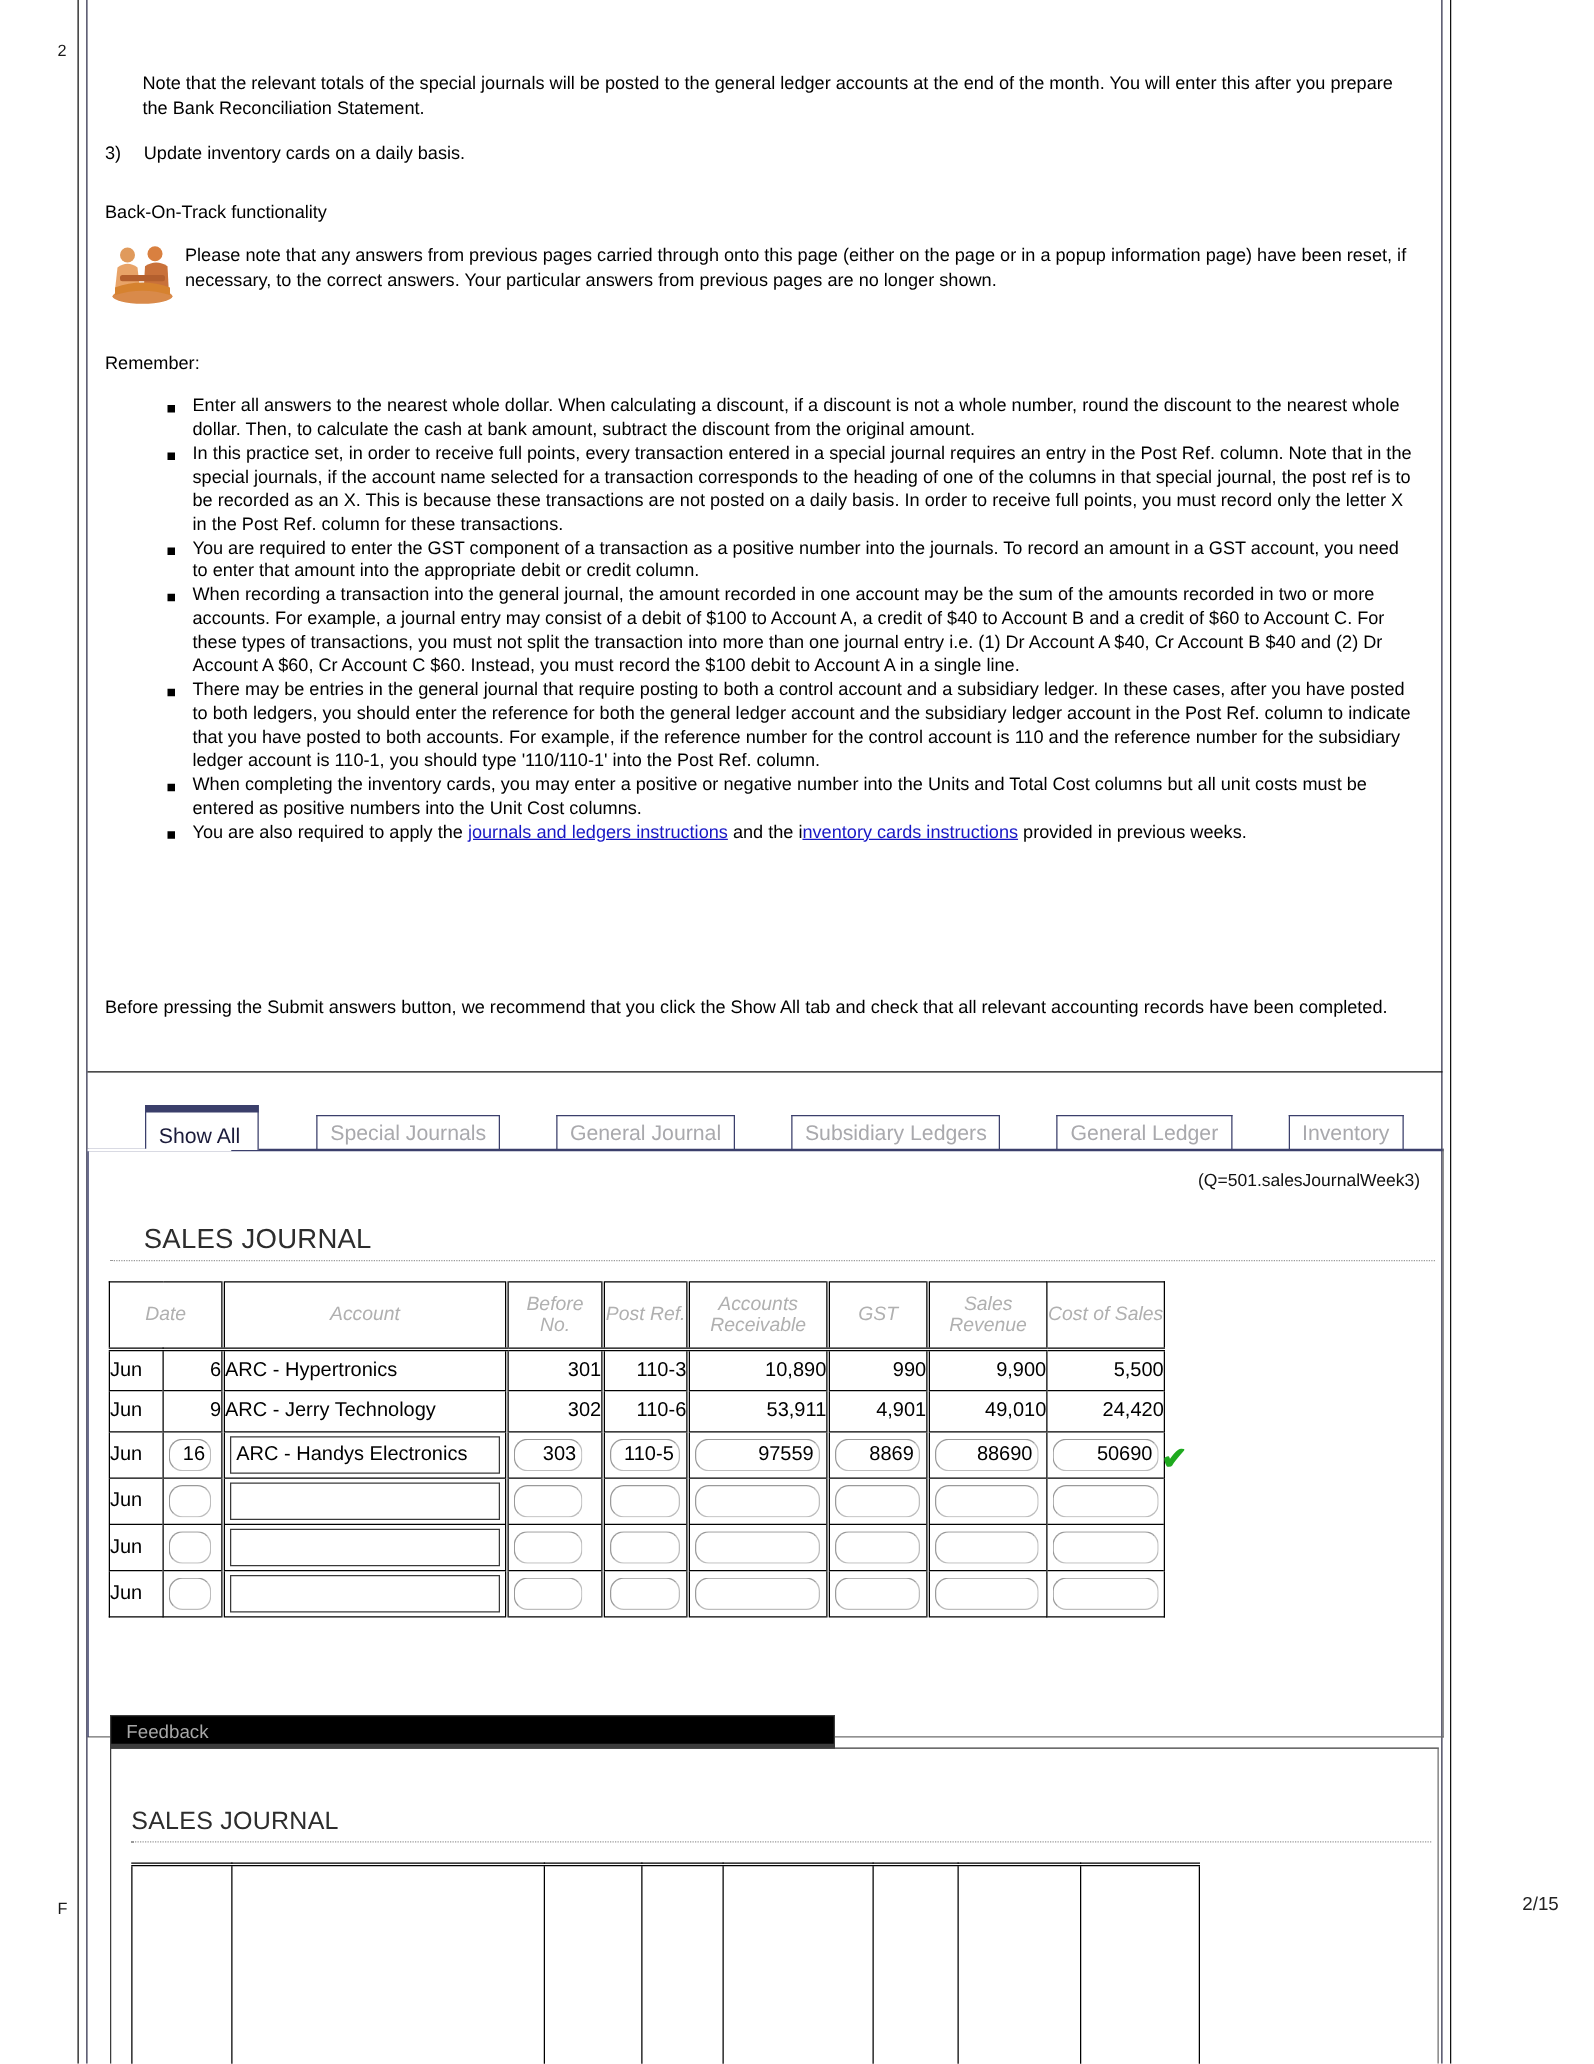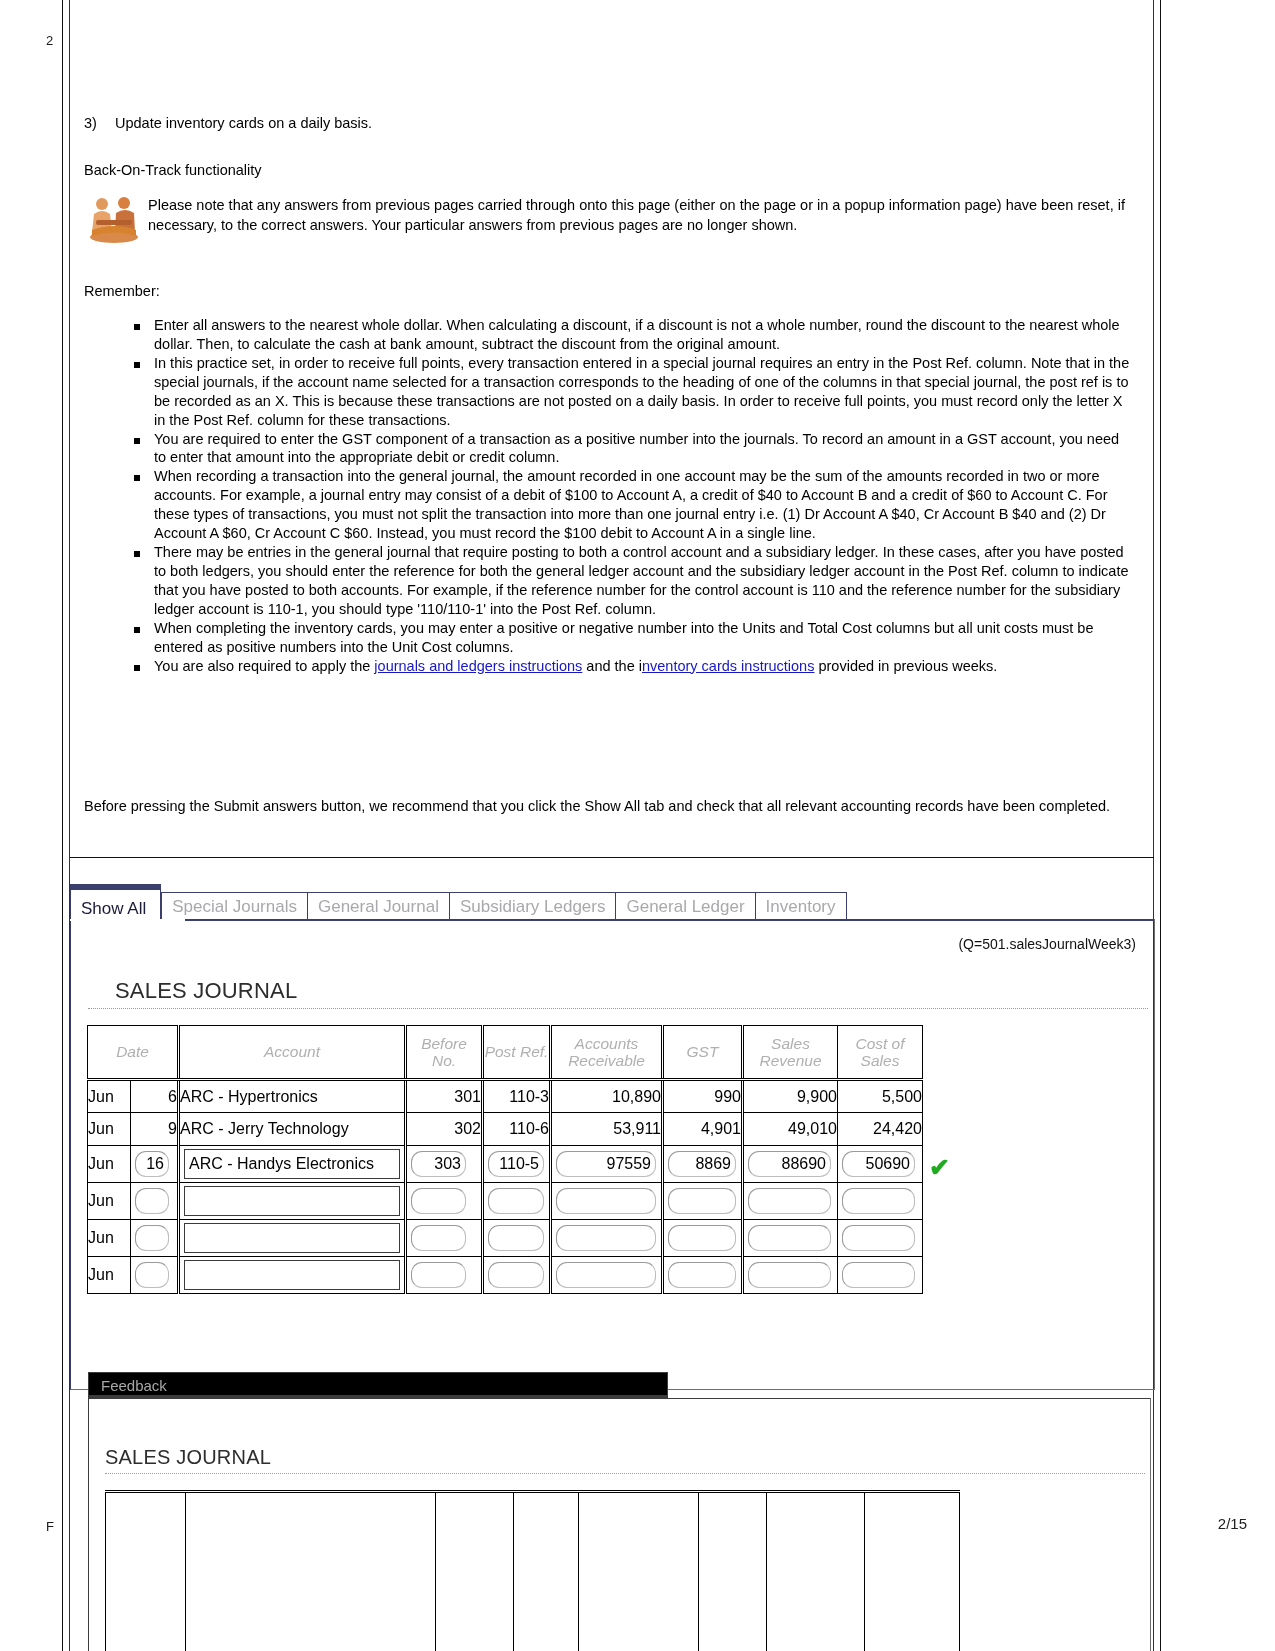--- a/index.html
+++ b/index.html
@@ -98,20 +98,21 @@
     color: #a9a9ad;
     border: 1px solid #3b3f6b;
     border-bottom: none;
     background: #fff;
     padding: 4px 10px 5px 10px;
     height: 28px;
     line-height: 19px;
     white-space: nowrap;
     position: relative;
     margin-right: -1px;
+    margin-left: 46px;
   }
   .tab.active {
     color: #1b1b3a;
     border: none;
     border-top: 6px solid #3b3f6b;
     height: 36px;
     padding: 8px 14px 5px 10px;
     font-size: 17px;
     line-height: 21px;
     z-index: 3;
@@ -218,21 +219,21 @@
     height: 30px; line-height: 28px;
   }
   .inp.r { text-align: right; border-radius: 11px; }
   .w-day  { width: 34px; }
   .w-acct { width: 216px; }
   .w-inv  { width: 55px; }
   .w-post { width: 56px; }
   .w-ar   { width: 100px; }
   .w-gst  { width: 68px; }
   .w-rev  { width: 83px; }
-  .w-cos  { width: 73px; }
+  .w-cos  { width: 85px; }
 
   #check-mark {
     position: absolute;
     left: 929px; top: 1155px;
     color: #1faa1f;
     font-size: 25px;
     font-weight: bold;
     line-height: 1;
   }
 
@@ -286,20 +287,21 @@
 </head>
 <body>
 
 <div id="page-frame-outer"></div>
 <div id="page-frame"></div>
 <div class="edge-mark" style="top:33px;">2</div>
 <div class="edge-mark" style="top:1519px;">F</div>
 
 <div id="intro-box">
 
+  <div class="para" id="note-para">Note that the relevant totals of the special journals will be posted to the general ledger accounts at the end of the month. You will enter this after you prepare the Bank Reconciliation Statement.</div>
 
   <div class="para" id="item3">
     <span class="num">3)</span>
     <span class="txt">Update inventory cards on a daily basis.</span>
   </div>
 
   <div class="para" id="bot-head">Back-On-Track functionality</div>
 
   <svg id="bot-icon" viewBox="0 0 56 52">
     <ellipse cx="28" cy="45" rx="24" ry="6" fill="#d98a4a"></ellipse>

